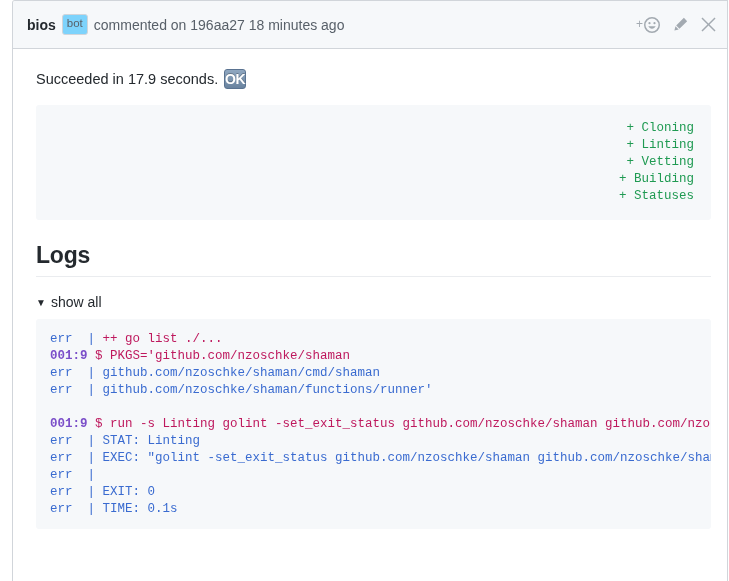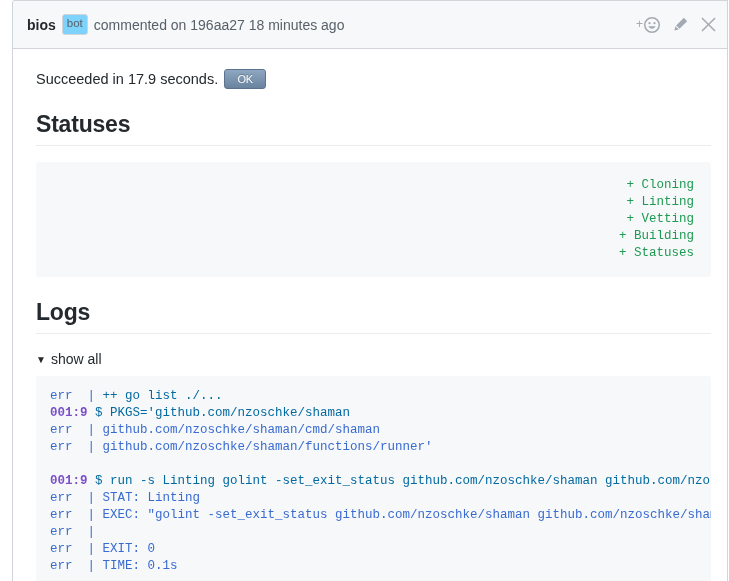--- a/index.html
+++ b/index.html
@@ -104,27 +104,27 @@
     color: #24292e;
     display: flex;
     align-items: center;
     margin: 6px 0 0 7px;
   }
   .ok-badge {
     display: inline-flex;
     align-items: center;
     justify-content: center;
     margin-left: 6px;
-    width: 42px; height: 20px;
+    width: 22px; height: 20px;
     border-radius: 3px;
     border: 1px solid #5a7391;
     background: linear-gradient(#8fa7c0, #69839f);
     color: #ffffff;
-    font-size: 11px;
-    font-weight: normal;
+    font-size: 14px;
+    font-weight: bold;
     letter-spacing: -0.2px;
     text-shadow: 0 -1px 0 rgba(0,0,0,.25);
   }
 
   h2.section {
     margin: 22px 0 0 7px;
     padding-bottom: 7px;
     font-size: 23px;
     font-weight: bold;
     color: #24292e;
@@ -169,21 +169,21 @@
     font-family: "Liberation Mono", "DejaVu Sans Mono", monospace;
     font-size: 12.5px;
     line-height: 17px;
     white-space: pre;
     overflow: hidden;
     height: 210px;
   }
   .logblock .pfx-err  { color: #3a6bd0; }
   .logblock .pfx-time { color: #7b4fc9; font-weight: bold; }
   .logblock .txt-blue { color: #3a6bd0; }
-  .logblock .txt-dark { color: #0369a1; }
+  .logblock .txt-dark { color: #be185d; }
   .logblock .line { height: 17px; }
 </style>
 </head>
 <body>
 
 <div id="comment">
   <div class="caret-outer"></div>
   <div class="caret-inner"></div>
 
   <div class="c-header">
@@ -218,21 +218,20 @@
     </div>
   </div>
 
   <div class="c-body">
 
     <div class="succeeded-line">
       <span>Succeeded in 17.9 seconds.</span>
       <span class="ok-badge">OK</span>
     </div>
 
-    <h2 class="section">Statuses</h2>
 
     <div class="codeblock" id="statuses-block"><div class="st line">+ Cloning</div><div class="st line">+ Linting</div><div class="st line">+ Vetting</div><div class="st line">+ Building</div><div class="st line">+ Statuses</div></div>
 
     <h2 class="section">Logs</h2>
 
     <div class="show-all">
       <span class="tri">▼</span>
       <span>show all</span>
     </div>
 

